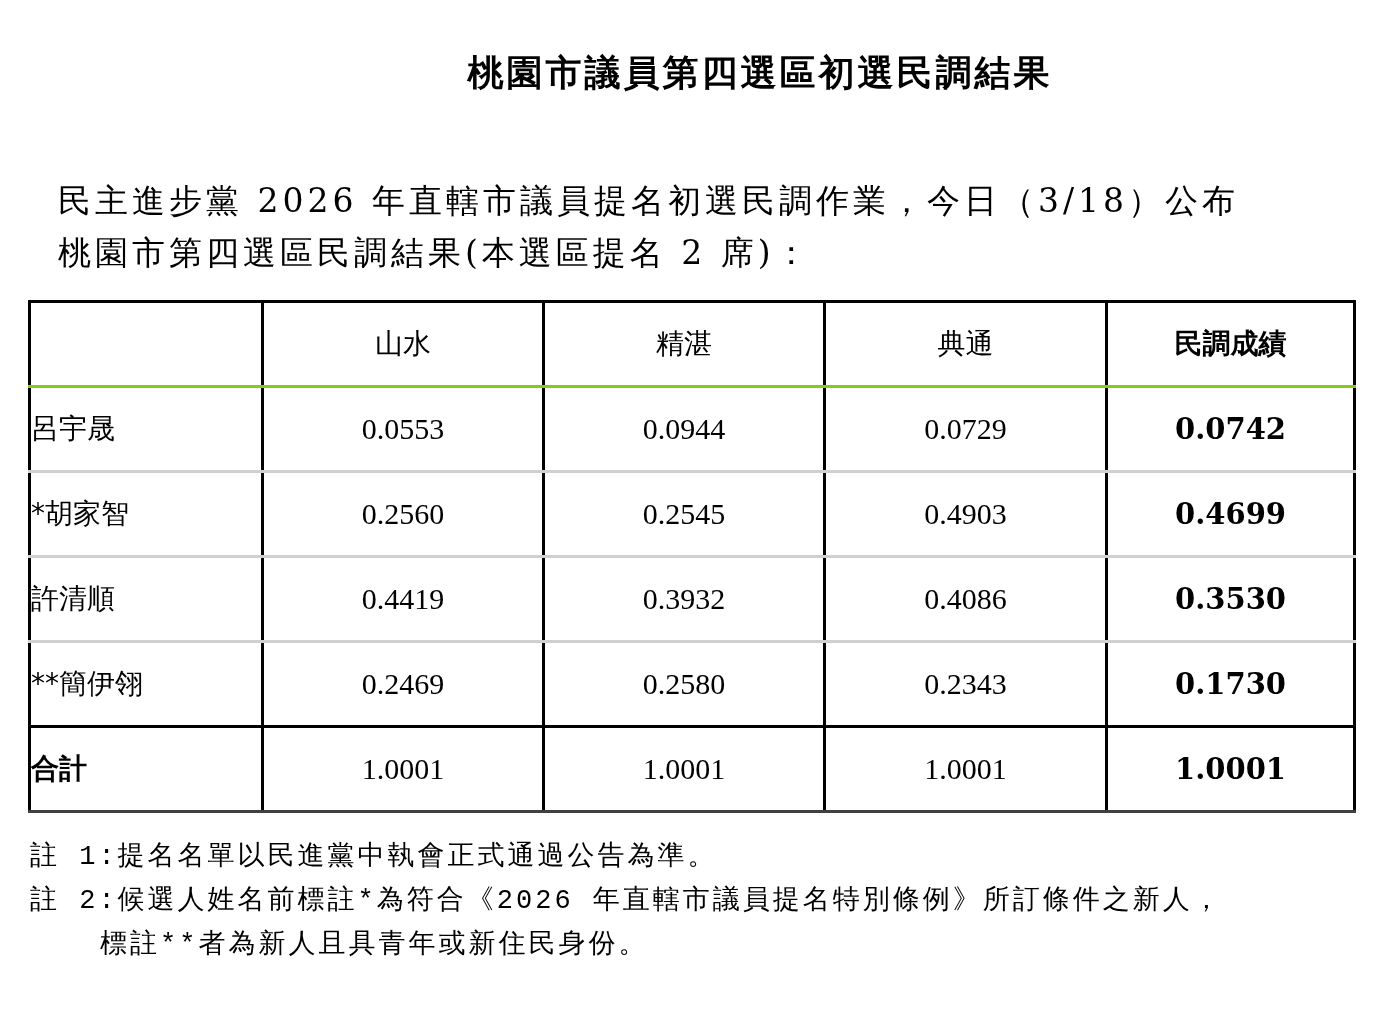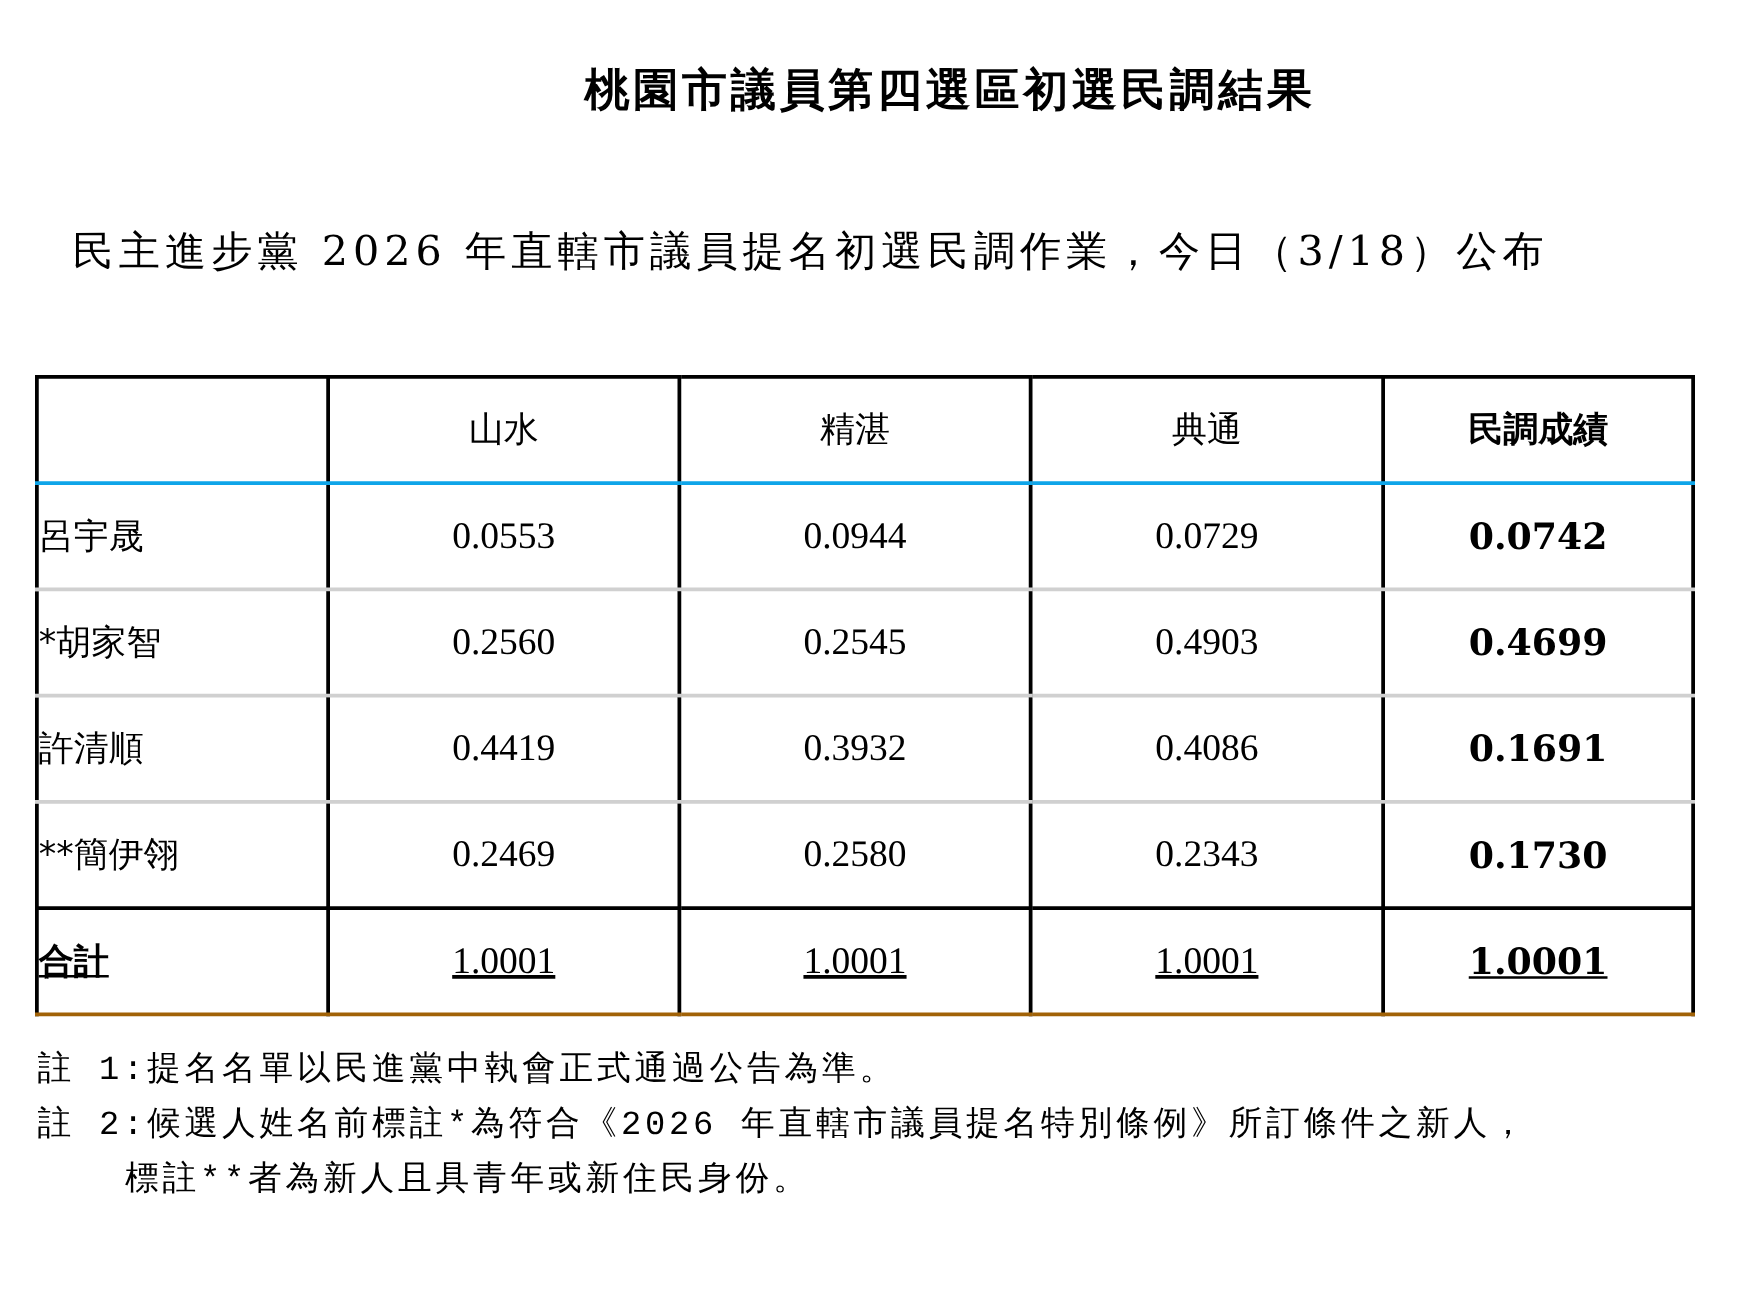--- a/index.html
+++ b/index.html
@@ -51,30 +51,29 @@
       border-right: 3px solid #000;
       text-align: center;
       vertical-align: middle;
       height: 82px;
       padding: 0;
       font-size: 30px;
       font-weight: normal;
     }
     table.results thead th {
       border-top: 3px solid #000;
-      border-bottom: 3px solid #0ea5e9;
+      border-bottom: 3px solid #84cc16;
       font-family: "DejaVu Sans", "Liberation Sans", sans-serif;
       font-size: 28px;
     }
     table.results thead th.bold-head { font-weight: bold; }
     table.results tbody tr.data td { border-bottom: 3px solid #d0d0d0; }
     table.results tbody tr.data.last td { border-bottom: 3px solid #000; }
     table.results tbody tr.total td {
-      border-bottom: 3px solid #a16207;
-      text-decoration: underline;
+      border-bottom: 3px solid #404040;
     }
     table.results td.name {
       font-family: "DejaVu Sans", "Liberation Sans", sans-serif;
       font-size: 28px;
       text-align: left;
     }
     table.results td.name.total-label { font-weight: bold; }
     table.results td.score {
       font-weight: bold;
       font-family: "DejaVu Serif", "Liberation Serif", serif;
@@ -100,20 +99,21 @@
     .notes .note { display: block; }
     .notes .note.cont { padding-left: 70px; }
   </style>
 </head>
 <body>
 
 <div class="title">桃園市議員第四選區初選民調結果</div>
 
 <div class="intro">
   <span class="line">民主進步黨 2026 年直轄市議員提名初選民調作業，今日（3/18）公布</span>
+  <span class="line">桃園市第四選區民調結果(本選區提名 2 席)：</span>
 </div>
 
 <table class="results">
   <colgroup>
     <col class="c0">
       <col class="c1">
       <col class="c2">
       <col class="c3">
       <col class="c4">
   </colgroup>
@@ -139,21 +139,21 @@
       <td>0.2560</td>
       <td>0.2545</td>
       <td>0.4903</td>
       <td class="score">0.4699</td>
     </tr>
     <tr class="data">
       <td class="name">許清順</td>
       <td>0.4419</td>
       <td>0.3932</td>
       <td>0.4086</td>
-      <td class="score">0.1691</td>
+      <td class="score">0.3530</td>
     </tr>
     <tr class="data last">
       <td class="name">**簡伊翎</td>
       <td>0.2469</td>
       <td>0.2580</td>
       <td>0.2343</td>
       <td class="score">0.1730</td>
     </tr>
     <tr class="total">
       <td class="name total-label">合計</td>

